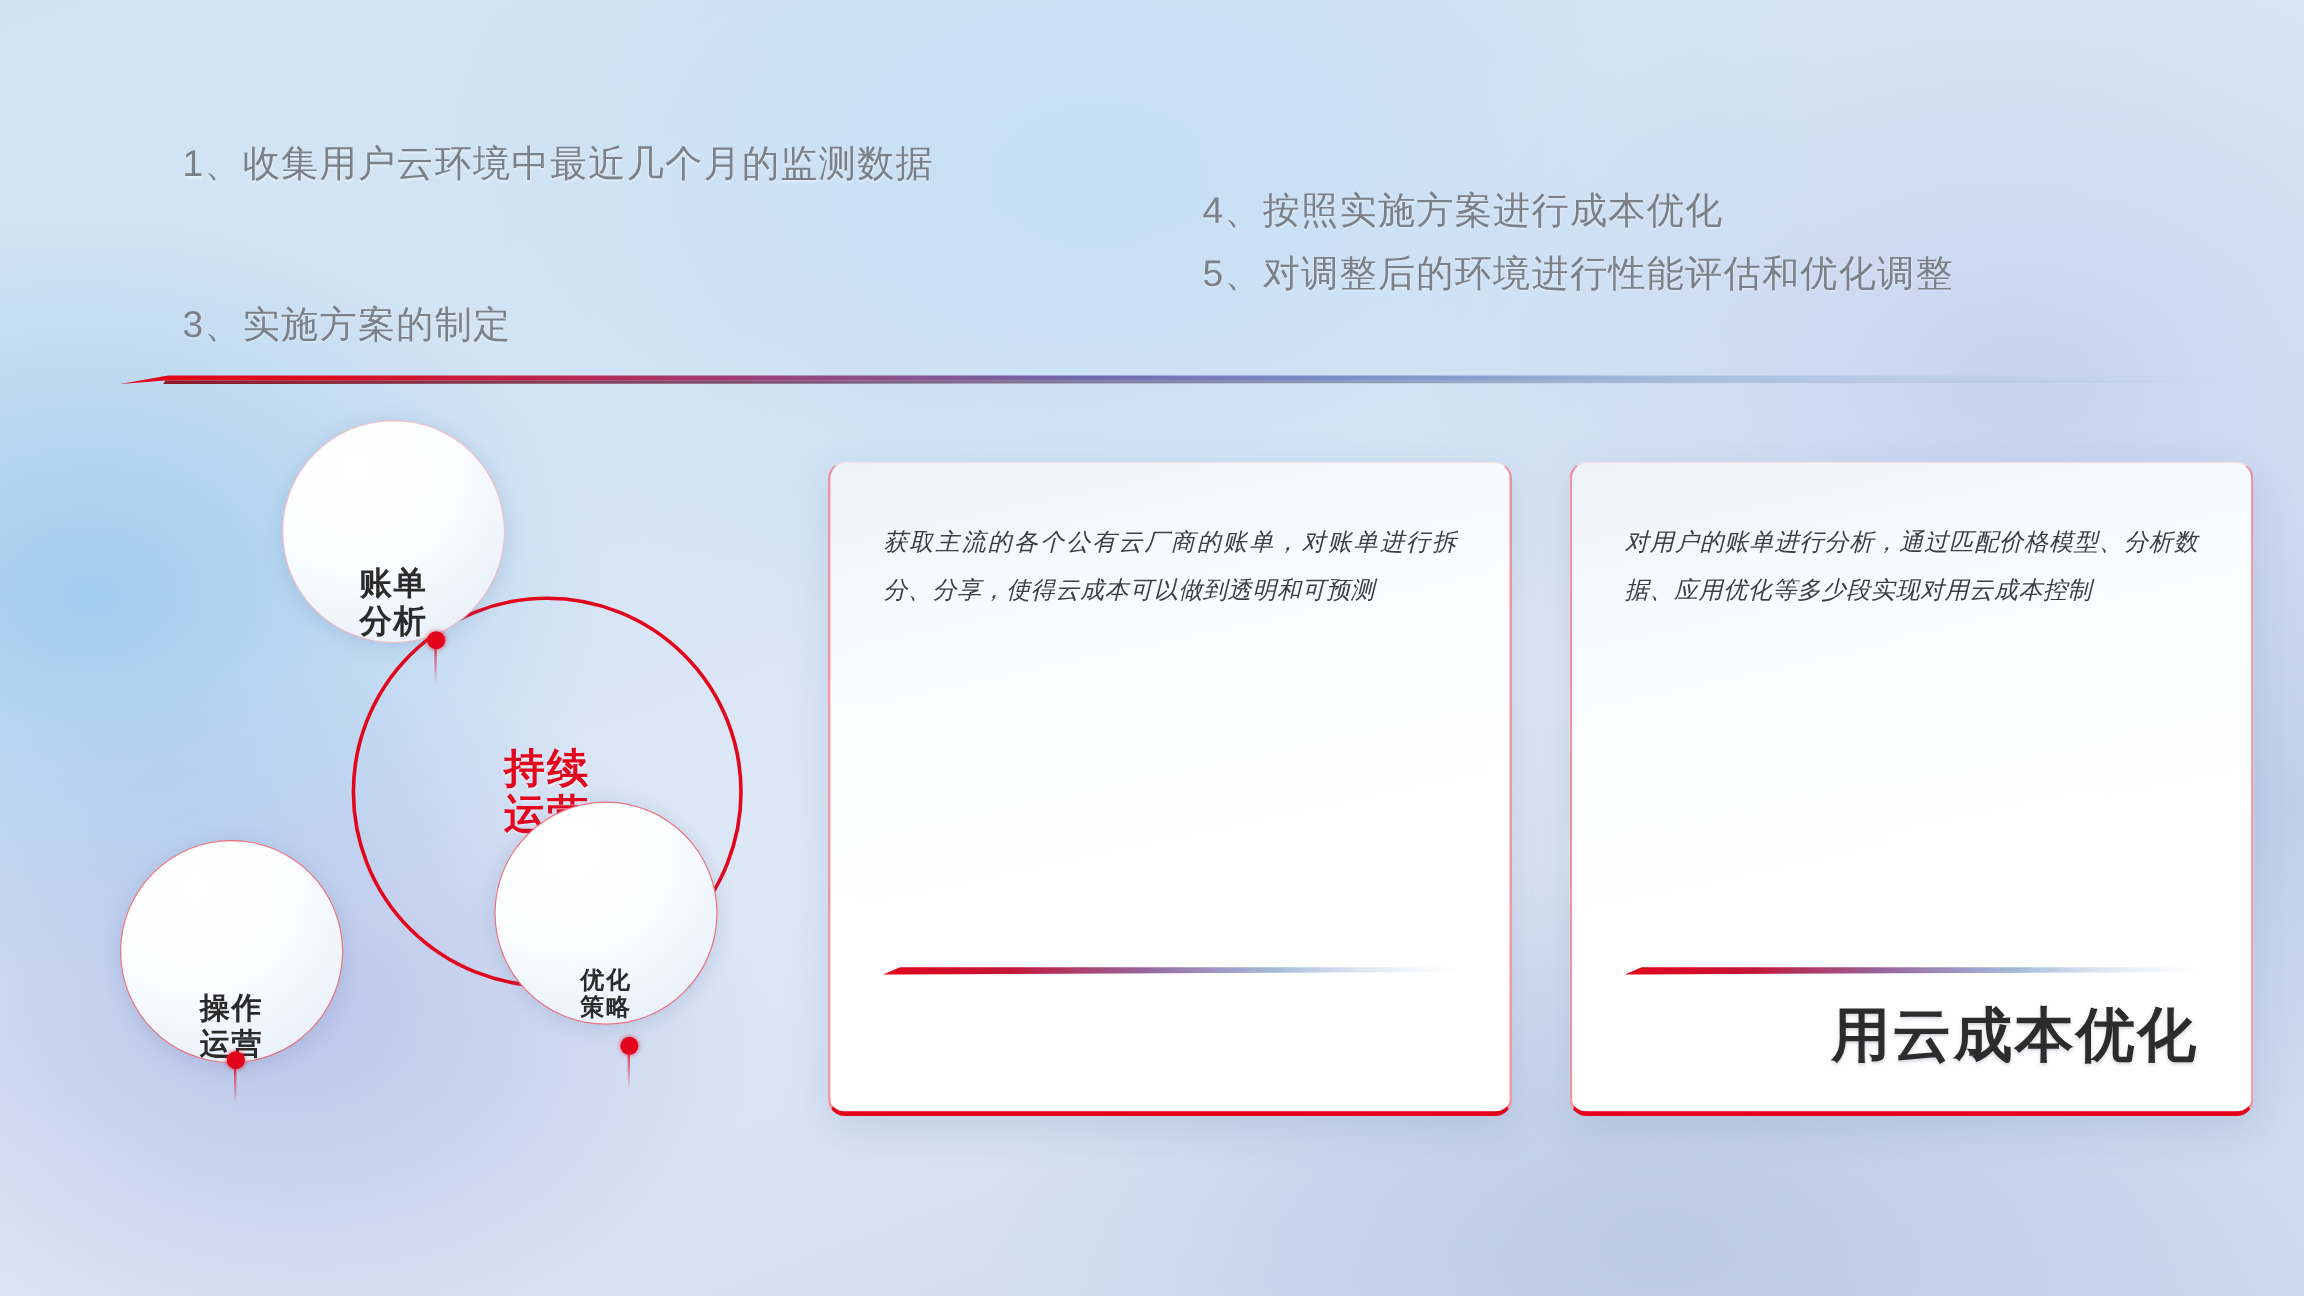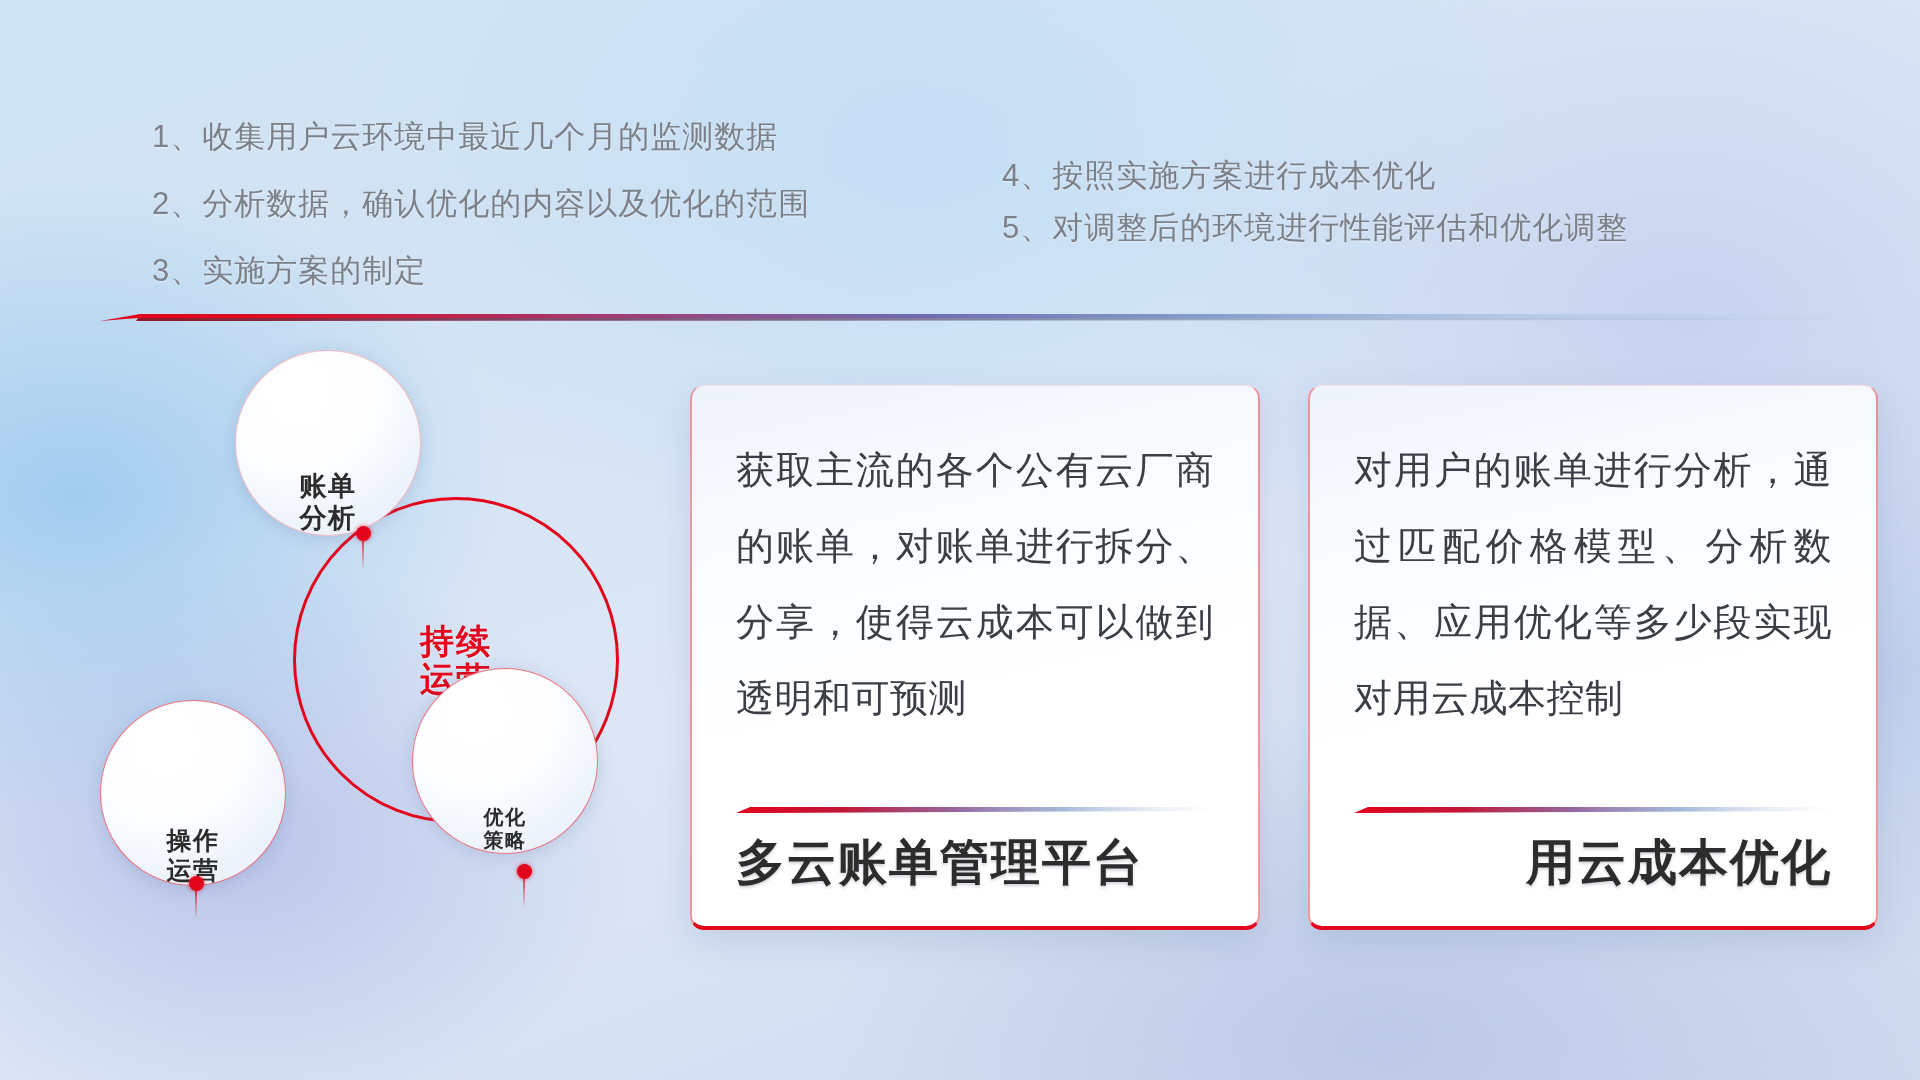--- a/index.html
+++ b/index.html
@@ -97,43 +97,43 @@
     border-left:2px solid rgba(227,5,27,0.42);
     border-right:2px solid rgba(227,5,27,0.42);
     box-shadow:0 10px 34px rgba(90,115,160,0.18);
     padding:46px 44px 0 44px;
   }
   .card-1 { left:690px; }
   .card-2 { left:1308px; }
 
   .card-body {
     color:#3b3f45;
-    font-size:38px;
+    font-size:20px;
     line-height:2.0;
     letter-spacing:0.5px;
     text-align:justify;
     text-justify:inter-ideograph;
+    font-style:italic;
   }
   .card-rule {
     position:absolute; left:44px; bottom:118px; width:482px; height:8px;
   }
   .card-title {
     position:absolute; left:44px; bottom:30px;
     font-size:49px; font-weight:bold; color:#2c2c2c;
     letter-spacing:2px;
     text-shadow:0 2px 3px rgba(120,130,150,0.35);
   }
   .card-2 .card-title { left:auto; right:44px; }
 </style>
 </head>
 <body>
 
 <div class="bullets">
   <div class="bullet b1">1、收集用户云环境中最近几个月的监测数据</div>
-  <div class="bullet b2">2、分析数据，确认优化的内容以及优化的范围</div>
   <div class="bullet b3">3、实施方案的制定</div>
   <div class="bullet b4">4、按照实施方案进行成本优化</div>
   <div class="bullet b5">5、对调整后的环境进行性能评估和优化调整</div>
 </div>
 
 <div class="divider">
   <svg width="1790" height="13" viewBox="0 0 1790 13" preserveAspectRatio="none">
     <defs>
       <linearGradient id="divGrad" x1="0" y1="0" x2="1" y2="0">
         <stop offset="0" stop-color="#e3051b" stop-opacity="1"></stop>
@@ -198,21 +198,20 @@
           <stop offset="0" stop-color="#e3051b" stop-opacity="1"></stop>
           <stop offset="0.22" stop-color="#c41536" stop-opacity="1"></stop>
           <stop offset="0.45" stop-color="#8b5490" stop-opacity="0.9"></stop>
           <stop offset="0.68" stop-color="#7f9ccb" stop-opacity="0.7"></stop>
           <stop offset="1" stop-color="#cfdcec" stop-opacity="0"></stop>
         </linearGradient>
       </defs>
       <polygon points="0,7 14,1 482,1 482,5 12,7" fill="url(#cardGrad1)"></polygon>
     </svg>
   </div>
-  <div class="card-title">多云账单管理平台</div>
 </div>
 
 <div class="card card-2">
   <div class="card-body">对用户的账单进行分析，通过匹配价格模型、分析数据、应用优化等多少段实现对用云成本控制</div>
   <div class="card-rule">
     <svg width="482" height="8" viewBox="0 0 482 8" preserveAspectRatio="none">
       <defs>
         <linearGradient id="cardGrad2" x1="0" y1="0" x2="1" y2="0">
           <stop offset="0" stop-color="#e3051b" stop-opacity="1"></stop>
           <stop offset="0.22" stop-color="#c41536" stop-opacity="1"></stop>

